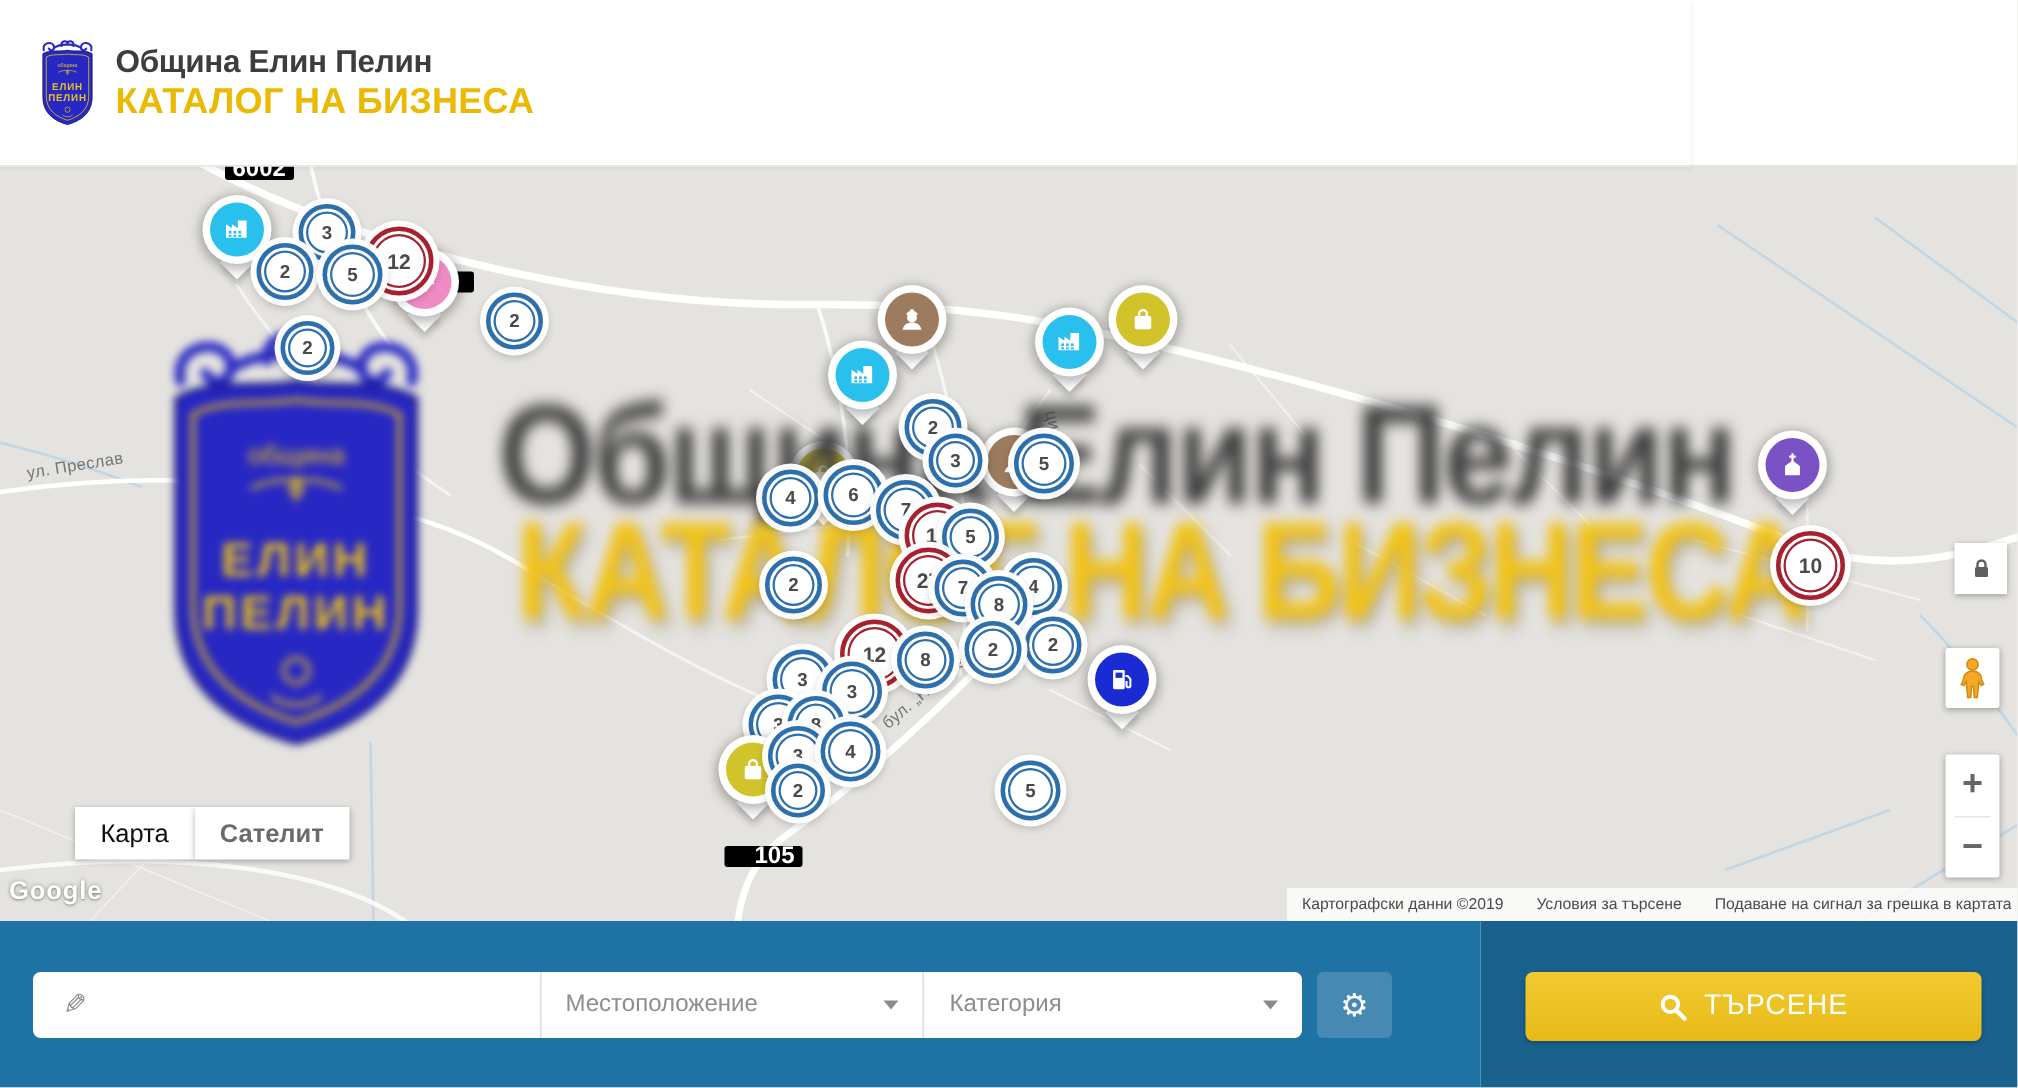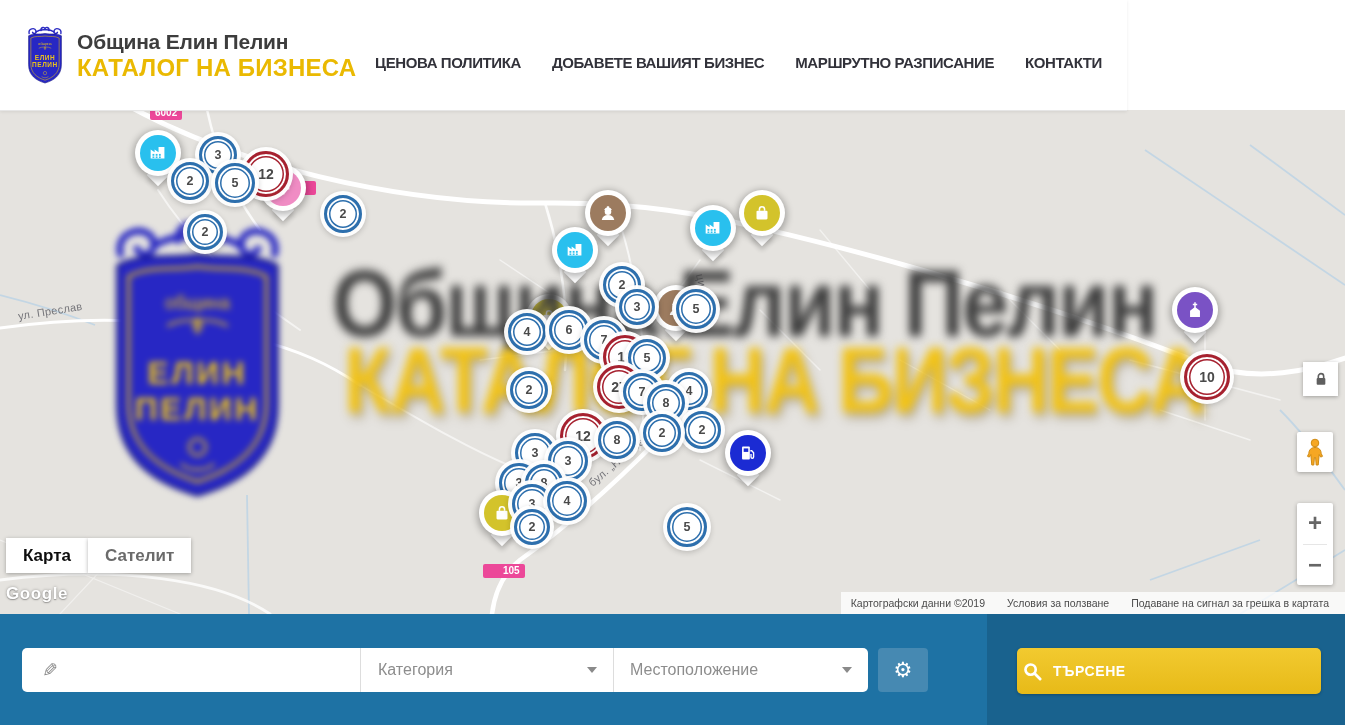--- a/index.html
+++ b/index.html
@@ -14,21 +14,21 @@
   .brand-text{margin-left:9px;}
   .brand-title{font-size:21px;font-weight:bold;color:#3d3d3d;line-height:25px;letter-spacing:-.2px;}
   .brand-sub{font-size:24px;font-weight:bold;color:#eab902;letter-spacing:.2px;}
   #nav{position:absolute;right:25px;top:0;height:110px;display:flex;align-items:center;gap:31px;padding-top:14px;box-sizing:border-box;}
   #nav a{text-decoration:none;font-size:15px;font-weight:bold;color:#32323a;letter-spacing:-.4px;white-space:nowrap;cursor:pointer;}
 
   
   #map{position:absolute;top:110px;left:0;width:1345px;height:504px;background:#e5e3df;overflow:hidden;cursor:grab;}
   #roads{position:absolute;left:0;top:0;z-index:0;}
   .street-label{position:absolute;z-index:1;font-size:11px;color:#75757a;white-space:nowrap;letter-spacing:.3px;}
-  .road-badge{position:absolute;z-index:1;background:#ec4899;color:#fff;font-size:10px;font-weight:bold;
+  .road-badge{position:absolute;z-index:1;background:#000000;color:#fff;font-size:16px;font-weight:bold;
               padding:1px 5px;border-radius:2px;line-height:12px;}
 
   
   .cluster{position:absolute;border-radius:50%;background:#fff;box-sizing:border-box;z-index:2;
            display:flex;align-items:center;justify-content:center;font-weight:bold;color:#4a4a4a;cursor:pointer;}
   .pin{position:absolute;width:46px;height:60px;z-index:2;cursor:pointer;}
   .pin .head{position:absolute;left:0;top:0;width:46px;height:46px;border-radius:50%;background:#fff;
              box-shadow:0 2px 7px 2px rgba(0,0,0,.28);}
   .pin .tail{position:absolute;left:15px;top:37px;width:16px;height:16px;background:#fff;
              transform:rotate(45deg);box-shadow:3px 3px 5px rgba(0,0,0,.2);}
@@ -41,26 +41,26 @@
            transform-origin:left top;}
   #wm-line1{left:332px;top:146px;font-size:84px;letter-spacing:-2px;color:#3e3e3e;
             transform:scaleY(1.12);filter:blur(4.5px);}
   #wm-line2{left:344px;top:224px;font-size:78px;letter-spacing:-2px;color:#f2c316;
             transform:scaleY(1.18);filter:blur(4px);text-shadow:3px 4px 7px rgba(80,55,0,.4);}
 
   
   #maptype{position:absolute;left:6px;top:428px;display:flex;z-index:8;}
   .mt-btn{height:35px;padding:0 17px;background:#fff;display:flex;align-items:center;font-size:17px;
           box-shadow:0 1px 4px rgba(0,0,0,.3);cursor:pointer;font-weight:bold;}
-  .mt-btn.active{font-weight:bold;color:#0e0e0e;}
+  .mt-btn.active{font-weight:normal;color:#0e0e0e;margin-left:44px;}
   .mt-btn.inactive{color:#6b6b6b;}
   #google-logo{position:absolute;left:6px;top:474px;z-index:8;font-size:17px;font-weight:bold;color:#fff;
                letter-spacing:.6px;text-shadow:0 0 3px rgba(0,0,0,.35),0 1px 1px rgba(0,0,0,.25);cursor:pointer;}
   #attribution{position:absolute;right:0;top:482px;height:22px;z-index:8;display:flex;align-items:center;gap:22px;
-               background:rgba(255,255,255,.78);font-size:10.5px;color:#4b4b4b;padding:0 16px 0 10px;}
+               background:rgba(255,255,255,.78);font-size:10.5px;color:#4b4b4b;padding:0 4px 0 10px;}
   #attribution span{white-space:nowrap;}
   .attr-link{cursor:pointer;}
   .ctl{position:absolute;background:#fff;box-shadow:0 1px 4px rgba(0,0,0,.3);z-index:8;cursor:pointer;
        display:flex;align-items:center;justify-content:center;}
   #lock-btn{left:1303px;top:252px;width:35px;height:34px;}
   #pegman{left:1297px;top:322px;width:36px;height:40px;border-radius:2px;}
   #zoomctl{position:absolute;left:1297px;top:393px;width:36px;height:82px;background:#fff;border-radius:2px;
            box-shadow:0 1px 4px rgba(0,0,0,.3);z-index:8;display:flex;flex-direction:column;}
   .zbtn{flex:1;display:flex;align-items:center;justify-content:center;font-size:24px;font-weight:bold;color:#666;cursor:pointer;}
   #zdiv{height:1px;background:#e6e6e6;margin:0 6px;}
@@ -77,22 +77,22 @@
   #sec-location{width:255px;border-left:1px solid #ddd;justify-content:space-between;padding:0 16px 0 16px;cursor:pointer;}
   #pencil{margin-left:20px;font-size:19px;color:#8a8a8a;transform:scaleX(-1);}
   #keyword-input{border:none;outline:none;flex:1;font-size:16px;color:#555;padding:0 8px 0 10px;
                  font-family:"Liberation Sans","DejaVu Sans",sans-serif;background:transparent;}
   #keyword-input::placeholder{color:#9b9b9b;}
   .sel-label{font-size:16px;color:#8d8d8d;}
   .caret{width:0;height:0;border-left:5px solid transparent;border-right:5px solid transparent;border-top:6px solid #8a8a8a;}
   #gear-btn{position:absolute;left:878px;top:34px;width:50px;height:44px;border-radius:4px;background:#4689b2;
             border:none;color:#fff;font-size:21px;display:flex;align-items:center;justify-content:center;cursor:pointer;}
   #search-btn{position:absolute;left:30px;top:34px;width:304px;height:46px;border:none;border-radius:5px;
-              background:linear-gradient(#f2ca30,#e7ba18);color:#fff;font-size:14px;font-weight:bold;letter-spacing:.6px;
-              display:flex;align-items:center;gap:11px;cursor:pointer;
+              background:linear-gradient(#f2ca30,#e7ba18);color:#fff;font-size:19px;font-weight:normal;letter-spacing:.6px;
+              display:flex;align-items:center;justify-content:center;gap:11px;cursor:pointer;
               box-shadow:0 1px 3px rgba(0,0,0,.25);font-family:"Liberation Sans","DejaVu Sans",sans-serif;}
 </style>
 </head>
 <body>
 
 <svg width="0" height="0" style="position:absolute">
   <symbol id="emblem-sym" viewBox="0 0 160 212">
     <g fill="none" stroke="#2a2ac2" stroke-width="5" stroke-linecap="round">
       <path d="M24 30 C20 12 44 8 48 20 C51 29 40 34 36 26"></path>
       <path d="M136 30 C140 12 116 8 112 20 C109 29 120 34 124 26"></path>
@@ -114,26 +114,20 @@
 <div id="header">
   <div class="brand">
     <svg class="brand-emblem">
         <use href="#emblem-sym"></use>
       </svg>
     <div class="brand-text">
       <div class="brand-title">Община Елин Пелин</div>
       <div class="brand-sub">КАТАЛОГ НА БИЗНЕСА</div>
     </div>
   </div>
-  <nav id="nav">
-    <a>ЦЕНОВА ПОЛИТИКА</a>
-    <a>ДОБАВЕТЕ ВАШИЯТ БИЗНЕС</a>
-    <a>МАРШРУТНО РАЗПИСАНИЕ</a>
-    <a>КОНТАКТИ</a>
-  </nav>
 </div>
 
 <div id="map">
   <svg id="roads" width="1345" height="504">
     <g stroke="#c3d6e4" stroke-width="1.8" fill="none">
       <path d="M1145 40 L1345 175"></path>
         <path d="M1250 35 L1345 105"></path>
       <path d="M1280 300 C1310 330 1330 360 1345 380"></path>
       <path d="M0 185 C40 195 70 205 95 215"></path>
       <path d="M247 385 L249 504"></path>
@@ -341,21 +335,21 @@
   <div id="wm-line1" class="wm-line">Община Елин Пелин</div>
   <div id="wm-line2" class="wm-line">КАТАЛОГ НА БИЗНЕСА</div>
 
   <div id="maptype">
     <div class="mt-btn active">Карта</div>
     <div class="mt-btn inactive">Сателит</div>
   </div>
   <div id="google-logo">Google</div>
   <div id="attribution">
     <span>Картографски данни ©2019</span>
-    <span class="attr-link">Условия за ползване</span>
+    <span class="attr-link">Условия за търсене</span>
     <span class="attr-link">Подаване на сигнал за грешка в картата</span>
   </div>
   <div id="lock-btn" class="ctl">
     <svg width="16" height="16" viewBox="0 0 24 24">
       <path d="M8 11V8a4 4 0 018 0v3" fill="none" stroke="#5f5f5f" stroke-width="2.4"></path>
       <rect x="5.5" y="10.5" width="13" height="10" rx="1.5" fill="#5f5f5f"></rect>
     </svg>
   </div>
   <div id="pegman" class="ctl">
     <svg width="22" height="28" viewBox="0 0 22 28">
@@ -369,26 +363,26 @@
     <div class="zbtn">−</div>
   </div>
 </div>
 
 <div id="footer">
   <div id="footer-left">
     <div id="search-box">
       <div class="sb-sec" id="sec-keyword">
         <span id="pencil">✎</span>
       </div>
+      <div class="sb-sec" id="sec-location">
+        <span class="sel-label">Местоположение</span>
+        <span class="caret"></span>
+      </div>
       <div class="sb-sec" id="sec-category">
         <span class="sel-label">Категория</span>
-        <span class="caret"></span>
-      </div>
-      <div class="sb-sec" id="sec-location">
-        <span class="sel-label">Местоположение</span>
         <span class="caret"></span>
       </div>
     </div>
     <button id="gear-btn">
       <span>⚙</span>
     </button>
   </div>
   <div id="footer-right">
     <button id="search-btn">
       <svg width="19" height="19" viewBox="0 0 20 20">

